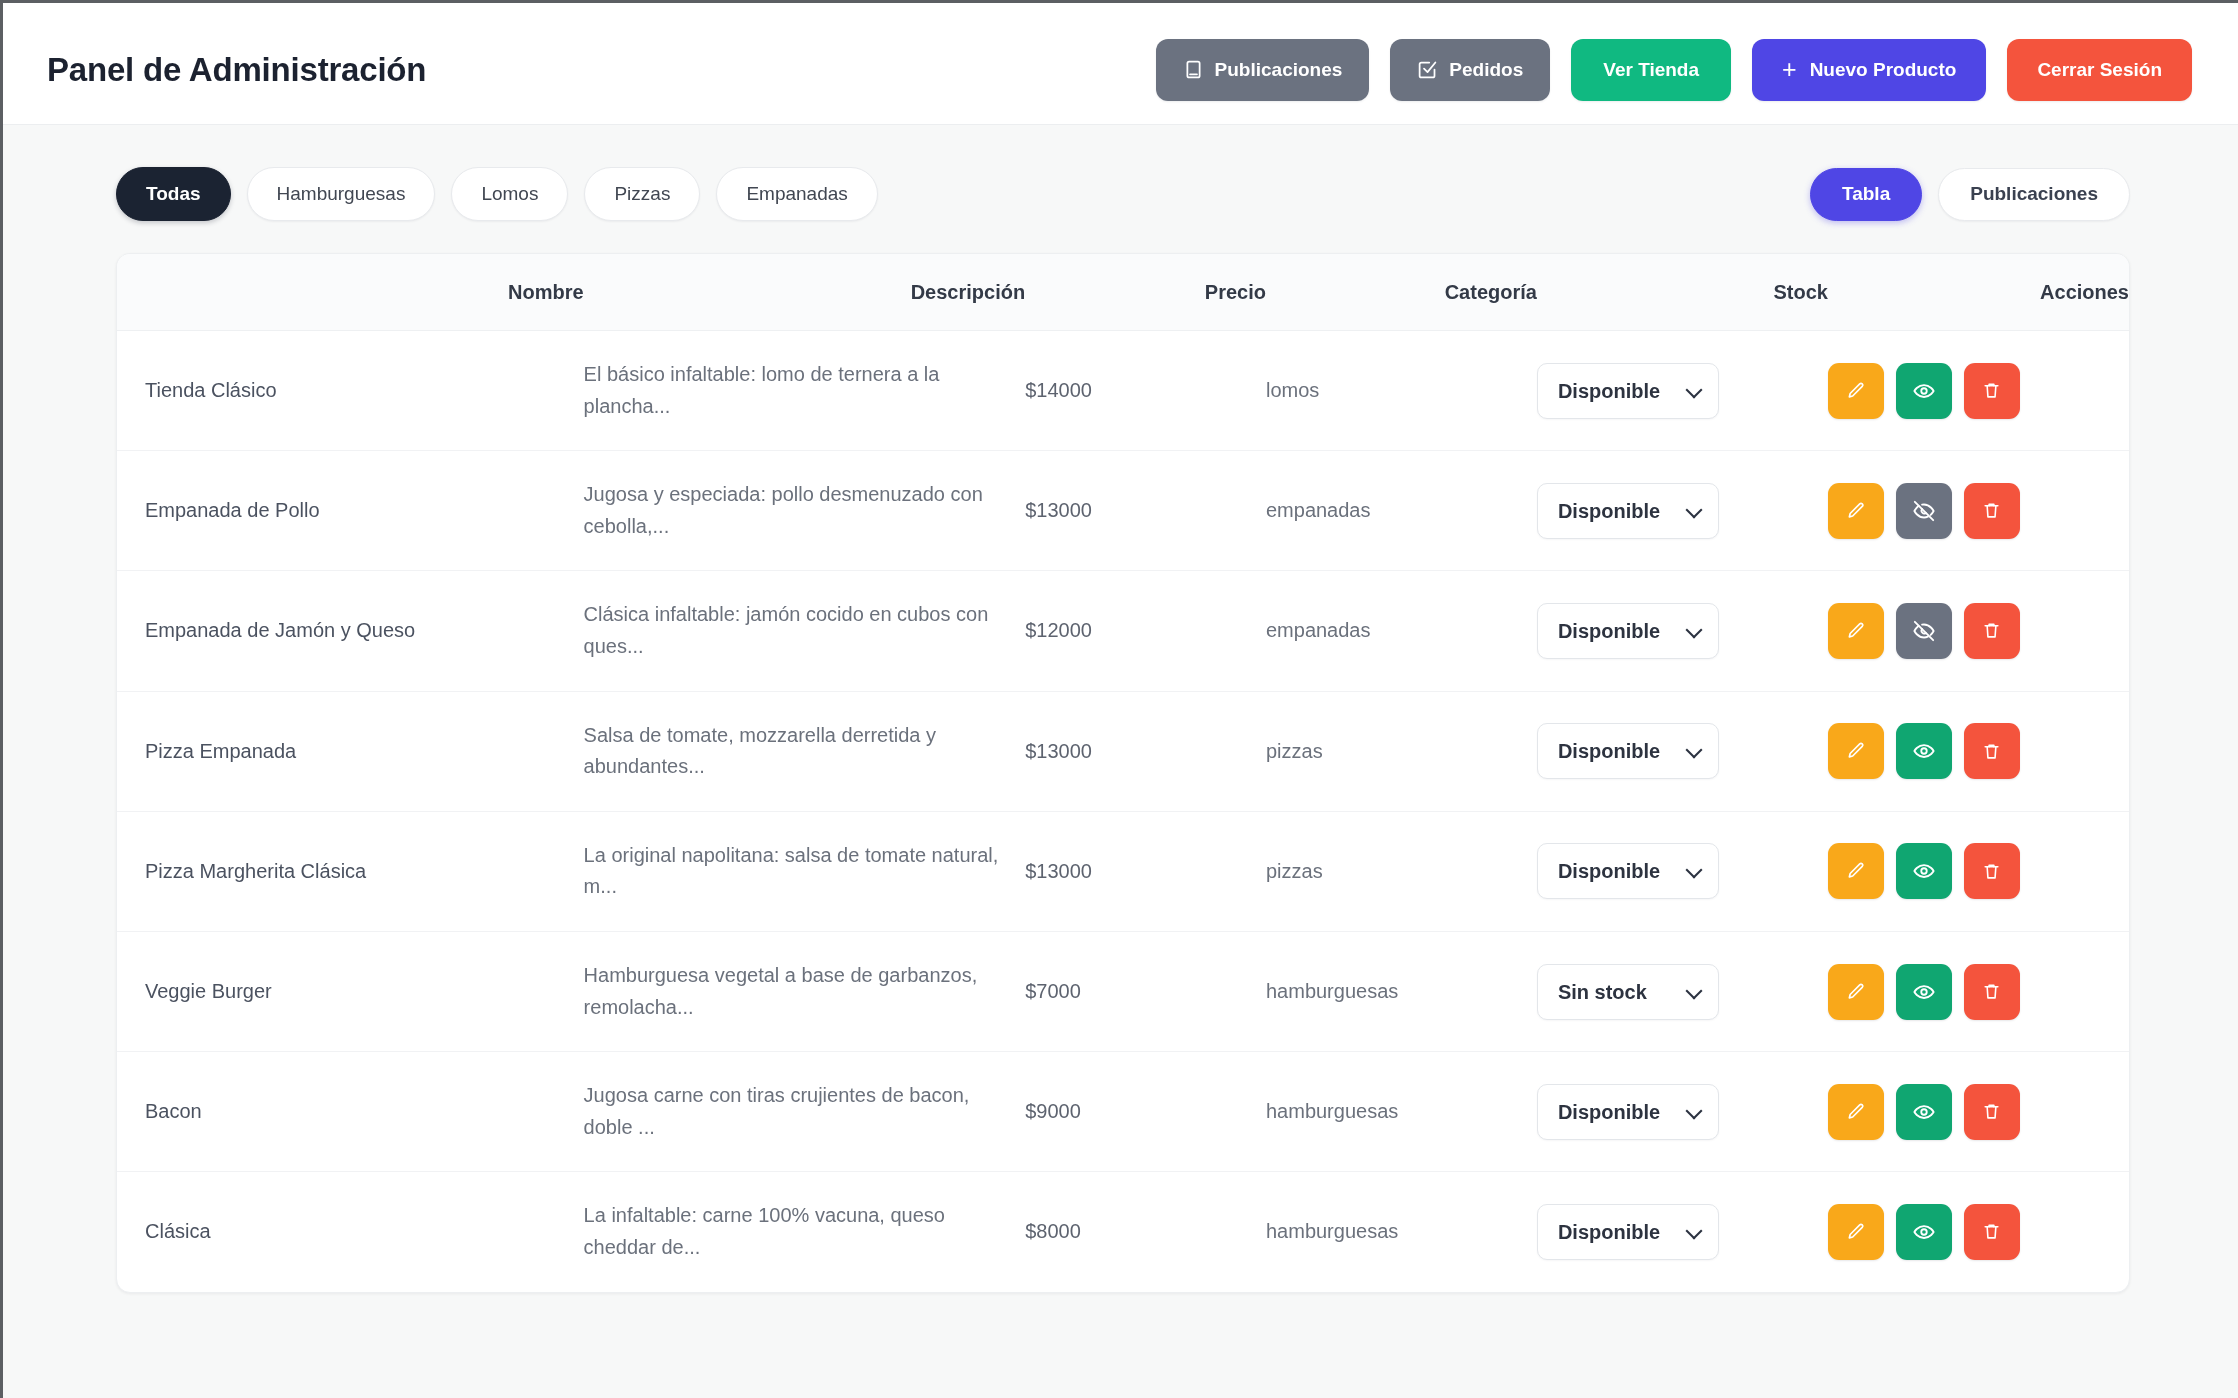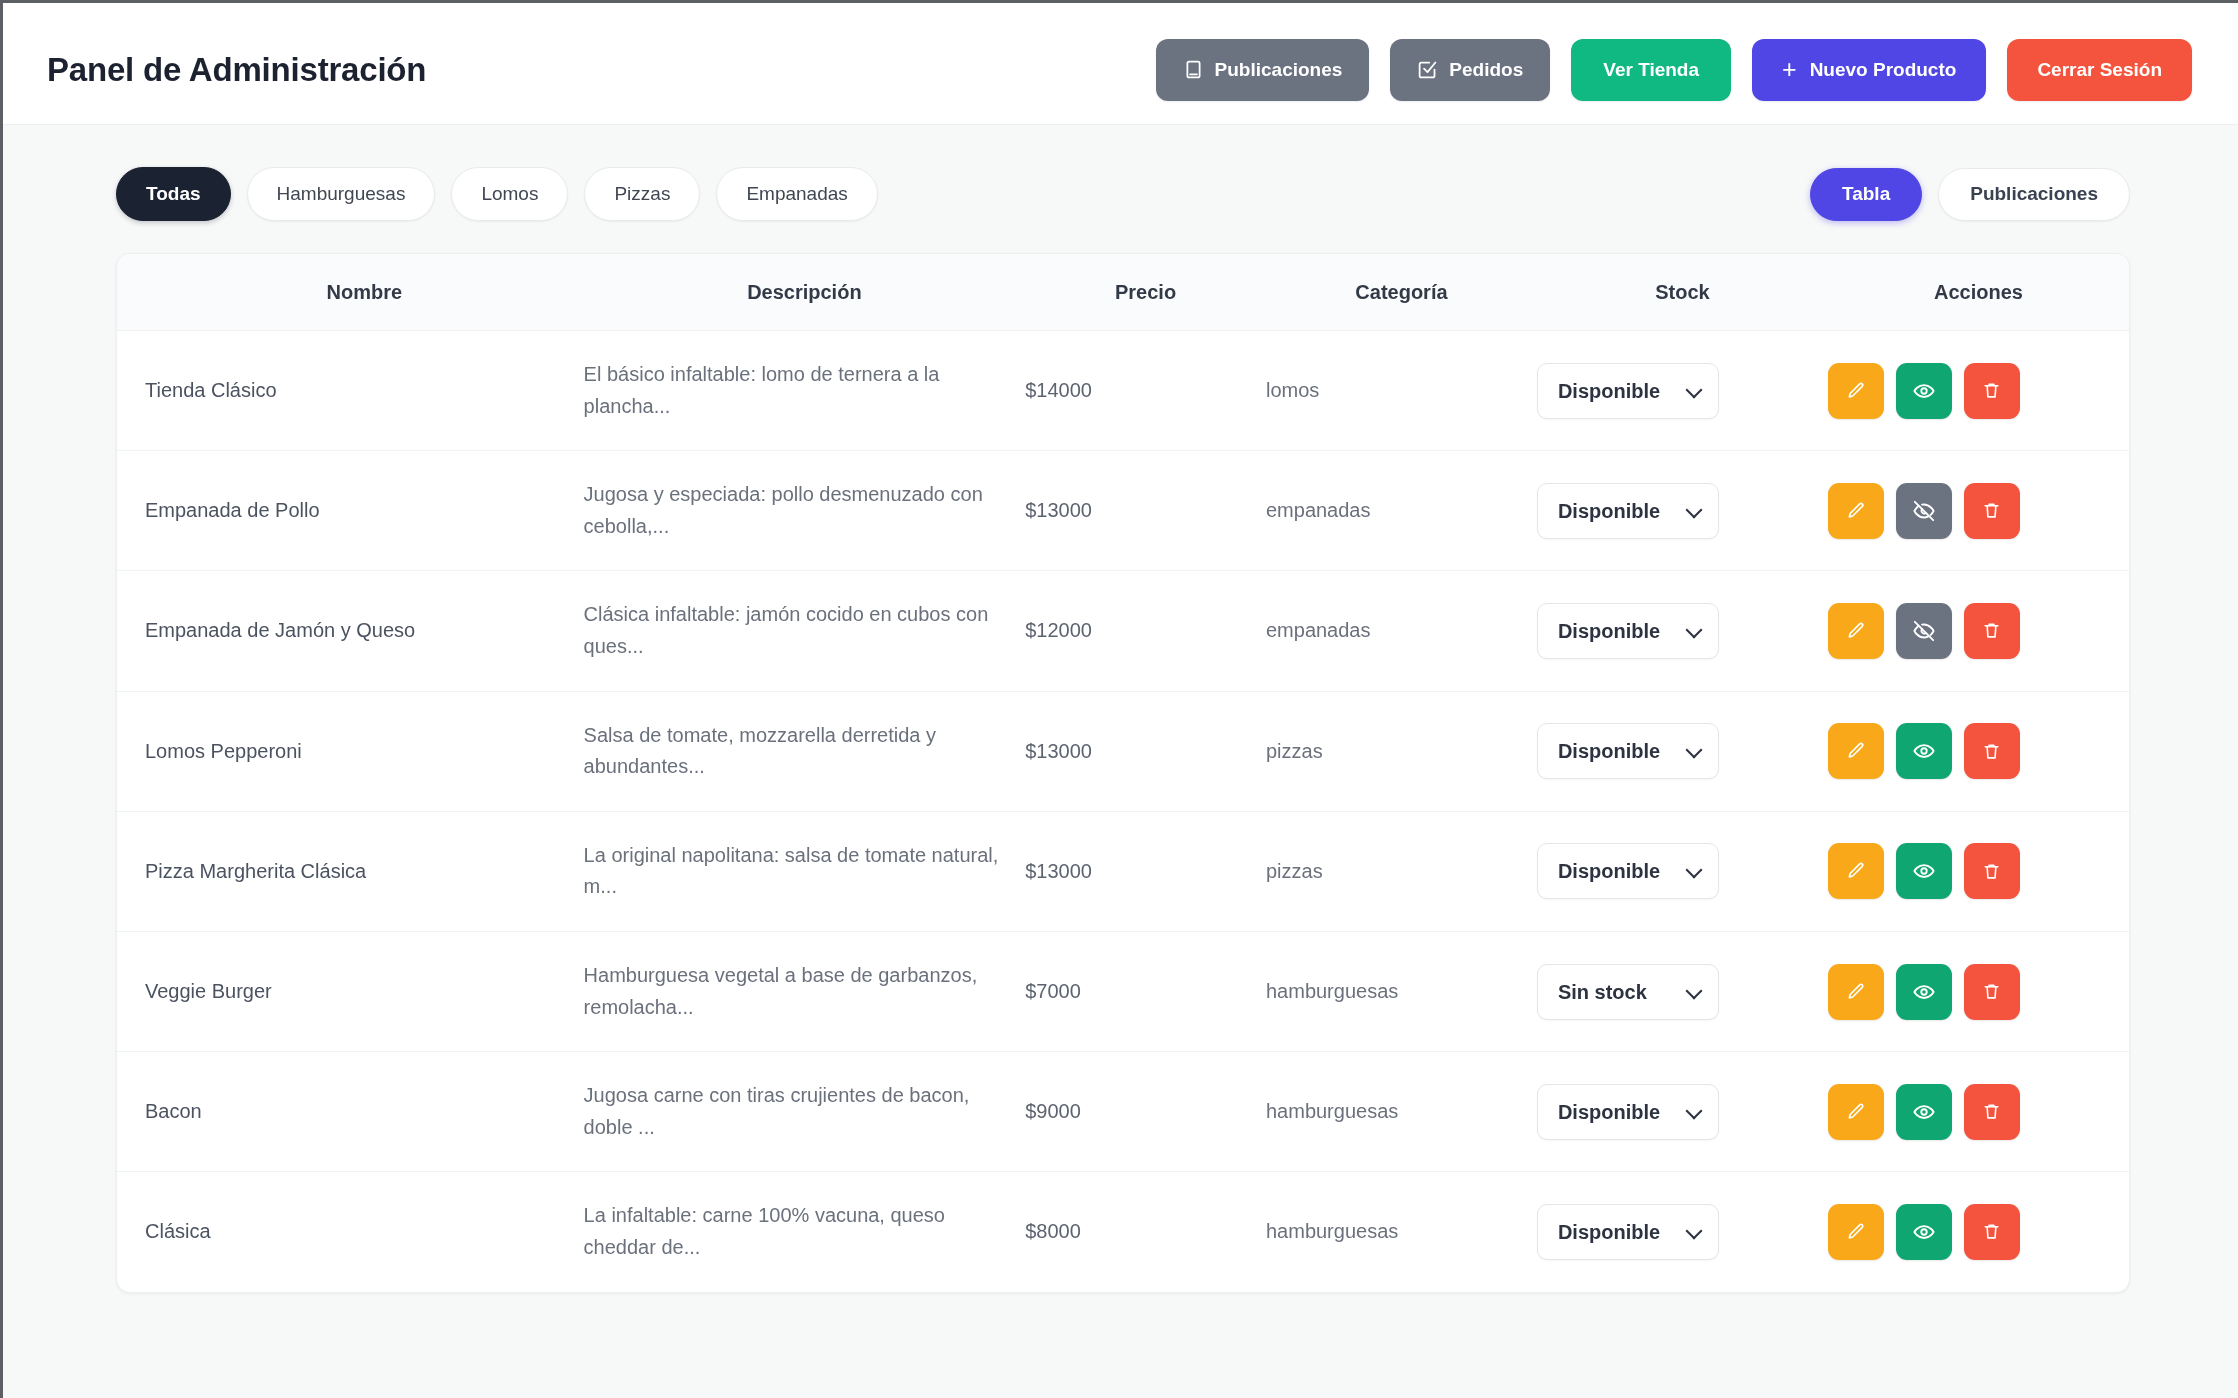--- a/index.html
+++ b/index.html
@@ -90,21 +90,21 @@
   .card {
     background: #ffffff;
     border: 1px solid #edeff1;
     border-radius: 14px;
     box-shadow: 0 1px 3px rgba(16,24,40,.06);
     overflow: hidden;
   }
   table { width: 100%; border-collapse: collapse; table-layout: fixed; }
   thead th {
     background: #fafbfc;
-    text-align: center;
+    text-align: right;
     font-size: 20px; font-weight: 600; color: #333a47;
     padding: 27px 0 26px 0;
     border-bottom: 1px solid #eef0f2;
   }
   .c-nombre { width: 465px; padding-left: 28px !important; }
   .c-desc   { width: 440px; }
   .c-precio { width: 240px; }
   .c-cat    { width: 270px; }
   .c-stock  { width: 290px; }
   .c-acc    { width: 300px; }
@@ -362,21 +362,21 @@
                       <polyline points="4 6 20 6"></polyline>
                       <path d="M9 6V4h6v2"></path>
                       <path d="M6.5 6l1 14h9l1-14"></path>
                     </svg>
                   </span>
          </button>
        </div>
      </td>
           </tr>
           <tr>
-            <td class="name">Lomos Pepperoni</td>
+            <td class="name">Pizza Empanada</td>
             <td class="desc">Salsa de tomate, mozzarella derretida y abundantes...</td>
             <td class="price">$13000</td>
             <td class="cat">pizzas</td>
             <td>
        <span class="select-wrap">
          <select class="stock-select"><option selected="">Disponible</option><option>Sin stock</option></select>
        </span>
      </td>
             <td>
        <div class="actions">

